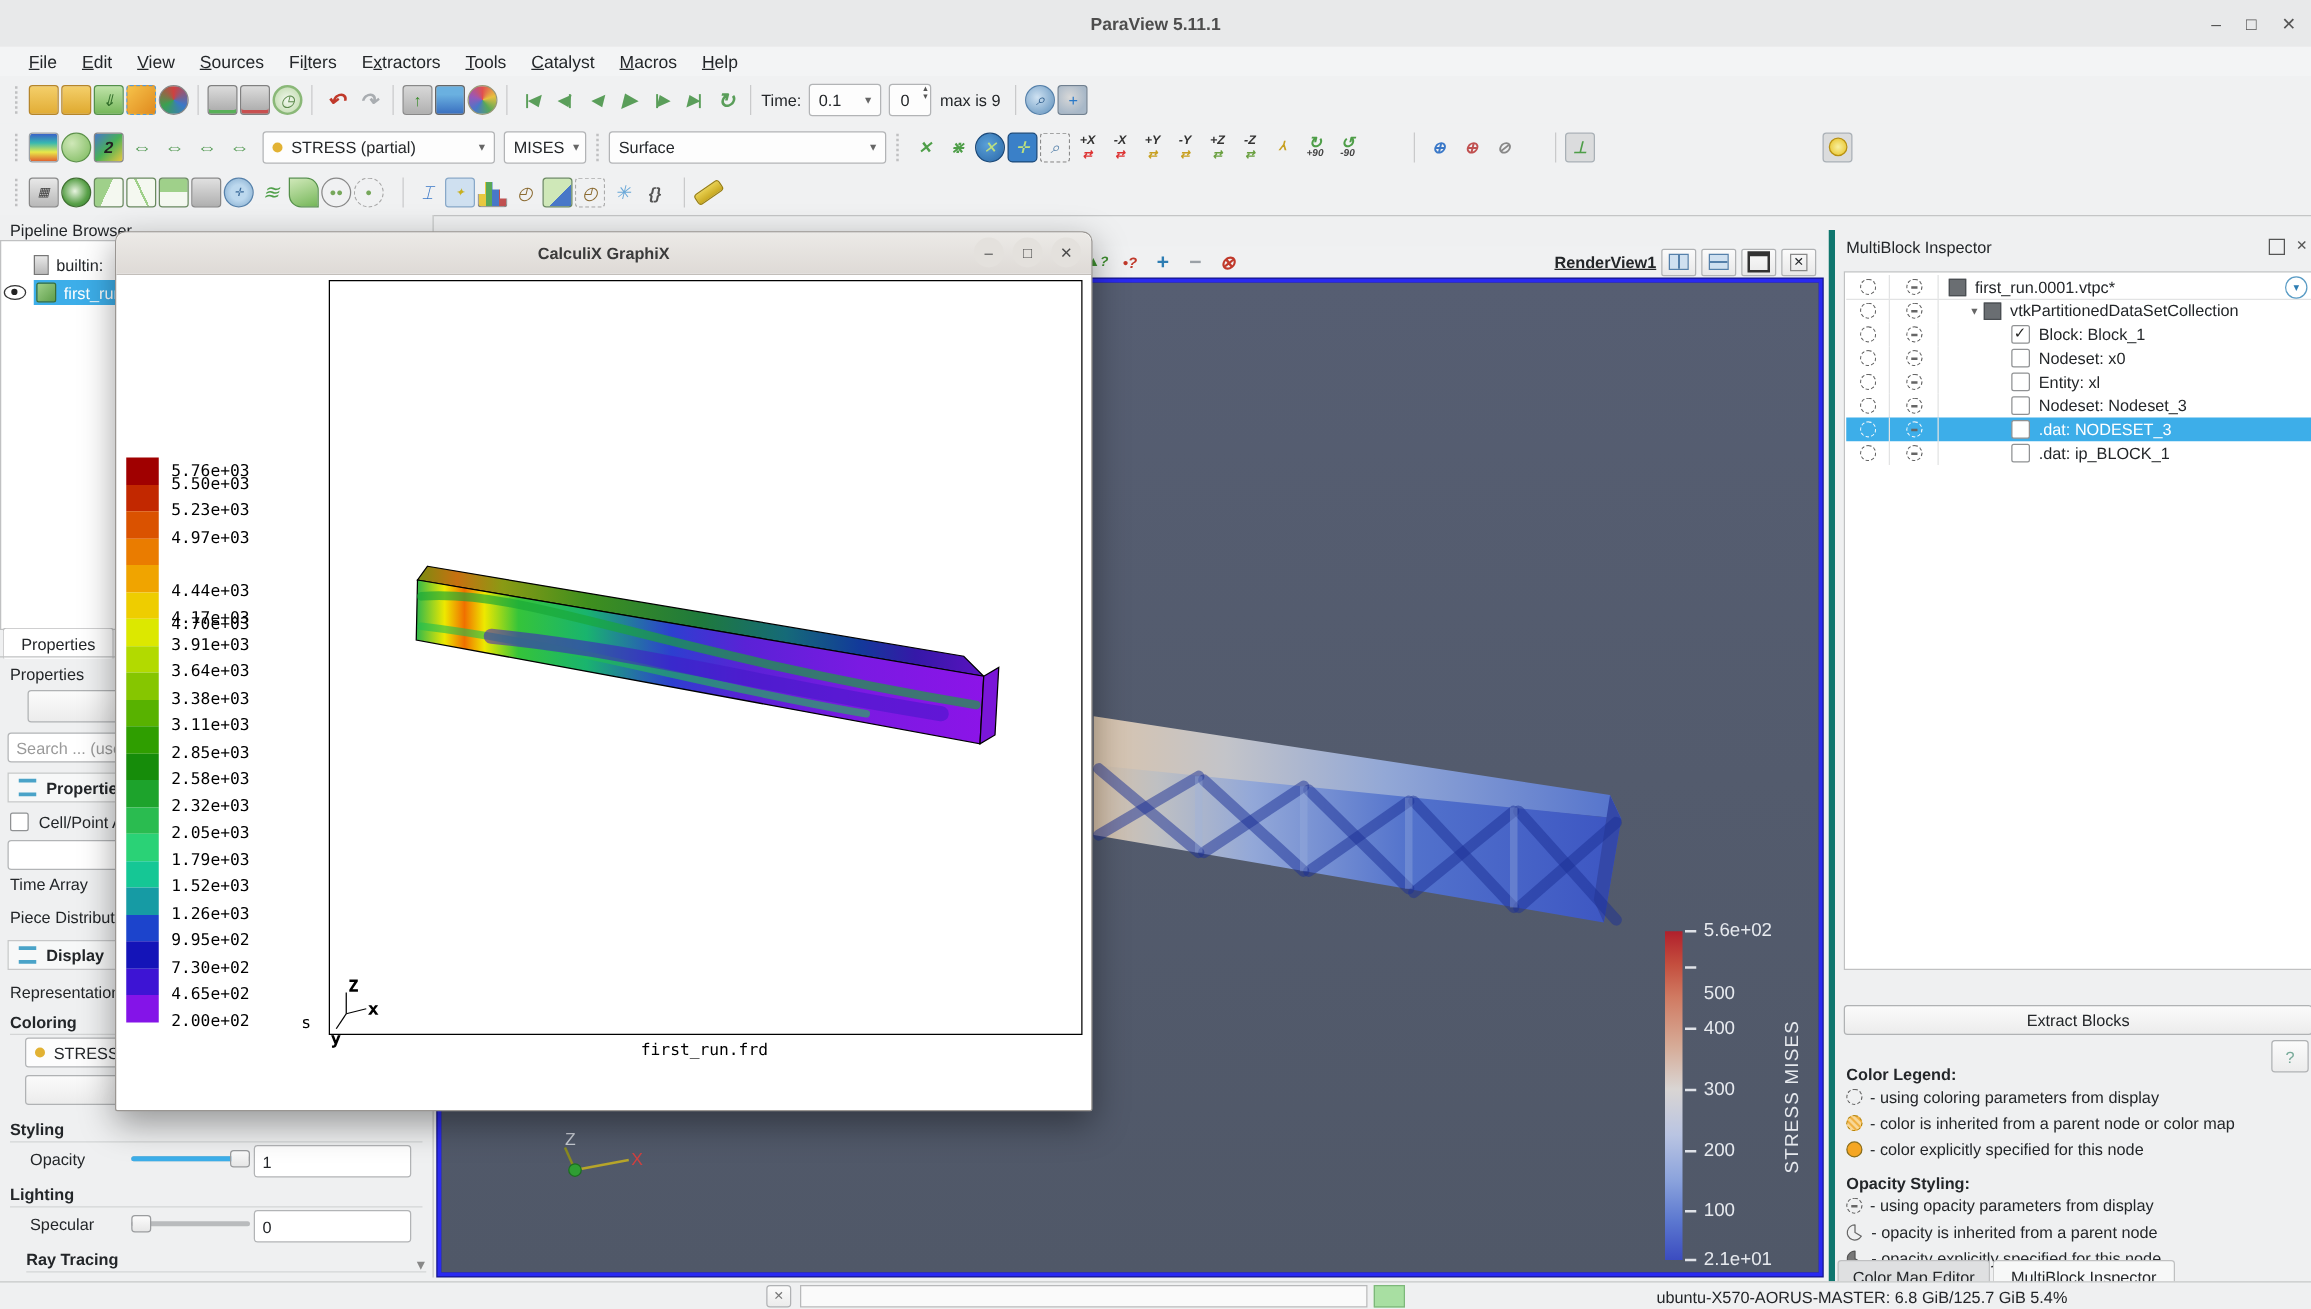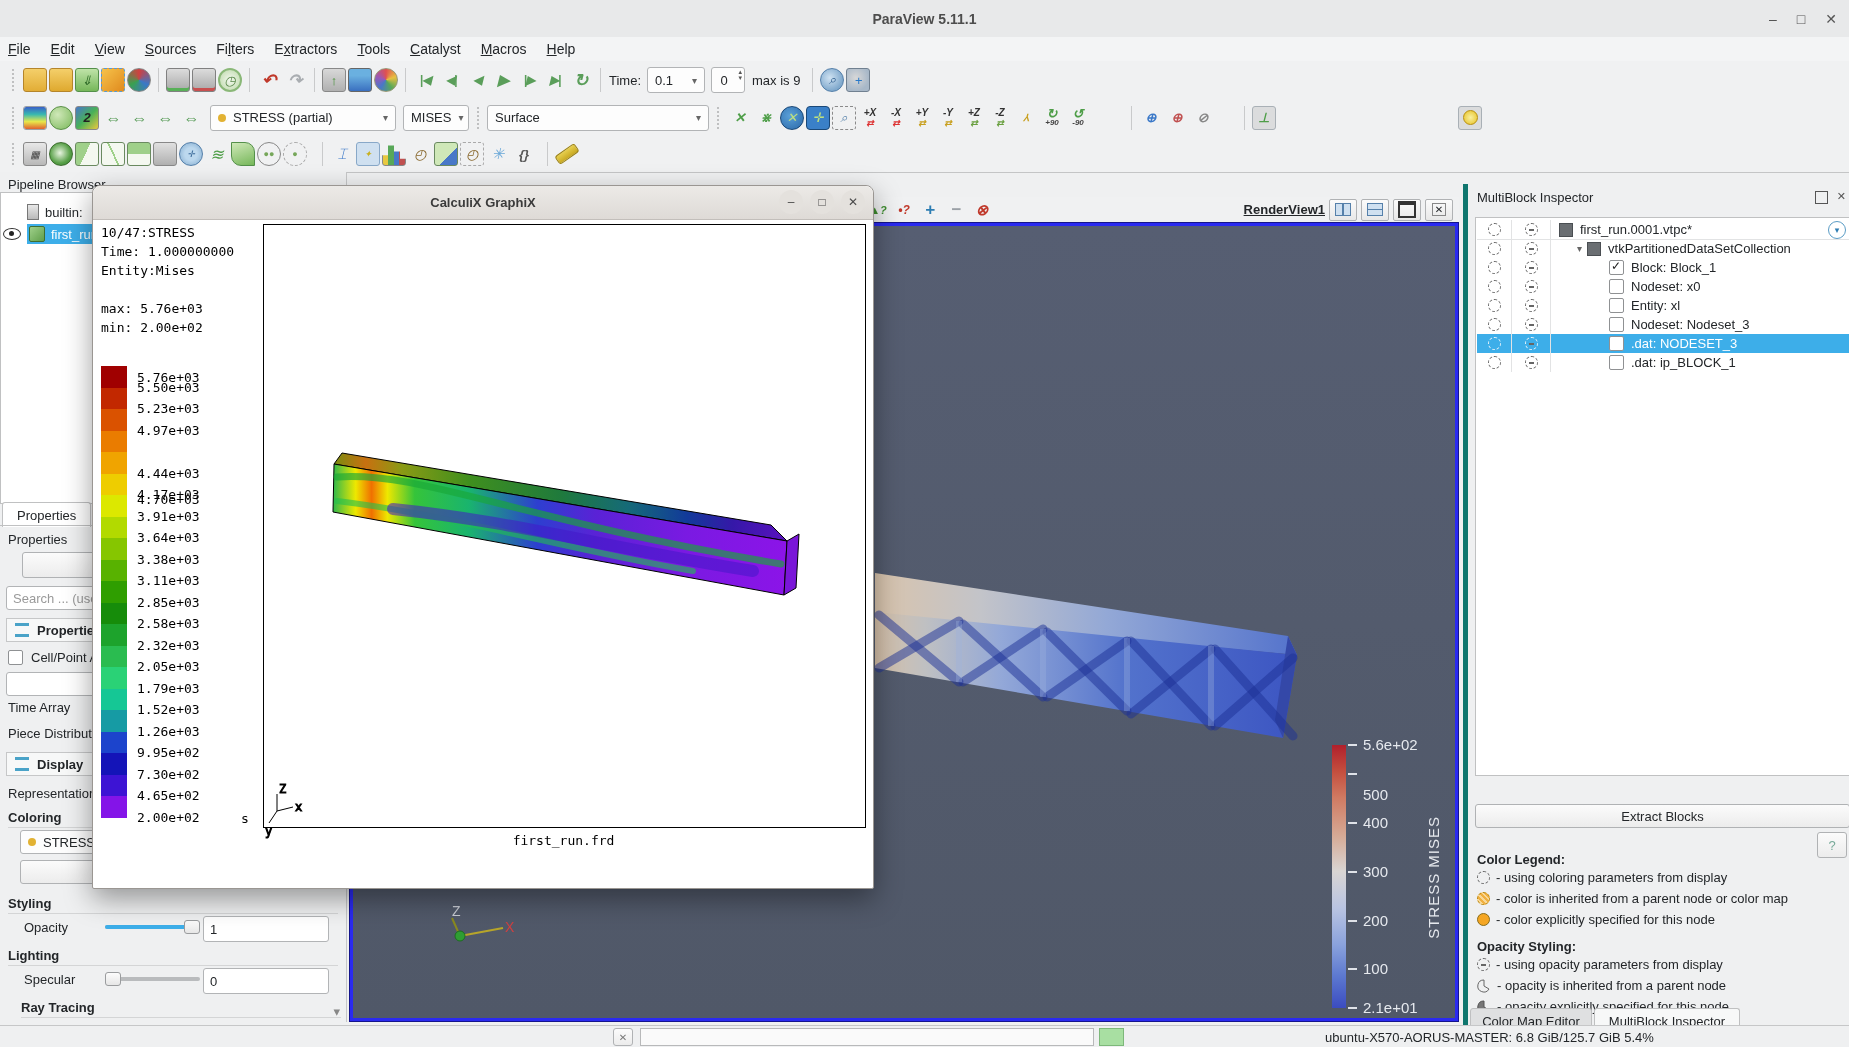--- a/index.html
+++ b/index.html
@@ -3,21 +3,21 @@
 <meta charset="utf-8">
 <style>
   html,body{margin:0;padding:0}
   body{width:1849px;height:1047px;position:relative;overflow:hidden;
        font-family:"Liberation Sans",sans-serif;font-size:13px;color:#232629;background:#eff0f1}
   .abs{position:absolute}
   .bar{position:absolute;left:0;right:0;display:flex;align-items:center}
   #titlebar{top:0;height:37px;background:#e8e9ea;border-bottom:1px solid #cdced0;justify-content:center}
   #titlebar .t{font-weight:bold;color:#4d4d4d;font-size:14px}
   .winctl{position:absolute;right:12px;top:0;height:37px;display:flex;gap:20px;align-items:center;color:#555;font-size:14px}
-  #menubar{top:37px;height:24px;background:#f3f4f5;padding-left:8px;gap:20px;font-size:14px}
+  #menubar{top:37px;height:24px;background:#f3f4f5;padding-left:23px;gap:20px;font-size:14px}
   #menubar span{cursor:default}
   .tbar{position:absolute;left:0;right:0;background:#f0f1f2;display:flex;align-items:center;padding-left:8px}
   #tb1{top:61px;height:38px}
   #tb2{top:99px;height:37px}
   #tb3{top:136px;height:36px;border-bottom:1px solid #c4c5c6}
   .tb{width:24px;height:24px;border-radius:3px;flex:none;display:flex;align-items:center;justify-content:center;
       font-size:13px;margin:0 1px;box-sizing:border-box}
   .tb.gl{font-weight:bold}
   .sep{width:1px;height:24px;background:#c9cacb;margin:0 6px;flex:none}
   .grip{width:4px;height:22px;border-left:2px dotted #bfc0c1;margin:0 4px;flex:none}
@@ -622,26 +622,20 @@
 <div id="cgx">
   <div id="cgx-titlebar">
     <span class="t">CalculiX GraphiX</span>
     <span class="cgxbtns">
       <span class="cgxbtn">–</span>
       <span class="cgxbtn">□</span>
       <span class="cgxbtn">✕</span>
     </span>
   </div>
   <div id="cgx-content">
-    <div id="cgx-info">10/47:STRESS
-Time: 1.000000000
-Entity:Mises
-
-max: 5.76e+03
-min: 2.00e+02</div>
     <div id="cgx-legend">
         <div class="lgblock" style="top: 0px; height: 21.5px; background: rgb(160, 0, 0);"></div>
         <div class="lgblock" style="top: 21.5px; height: 21.5px; background: rgb(194, 40, 0);"></div>
         <div class="lgblock" style="top: 43px; height: 21.5px; background: rgb(218, 82, 0);"></div>
         <div class="lgblock" style="top: 64.5px; height: 21.5px; background: rgb(234, 124, 0);"></div>
         <div class="lgblock" style="top: 86px; height: 21.5px; background: rgb(240, 164, 0);"></div>
         <div class="lgblock" style="top: 107.5px; height: 21.5px; background: rgb(238, 205, 0);"></div>
         <div class="lgblock" style="top: 129px; height: 21.5px; background: rgb(220, 232, 0);"></div>
         <div class="lgblock" style="top: 150.5px; height: 21.5px; background: rgb(178, 218, 0);"></div>
         <div class="lgblock" style="top: 172px; height: 21.5px; background: rgb(134, 198, 0);"></div>

